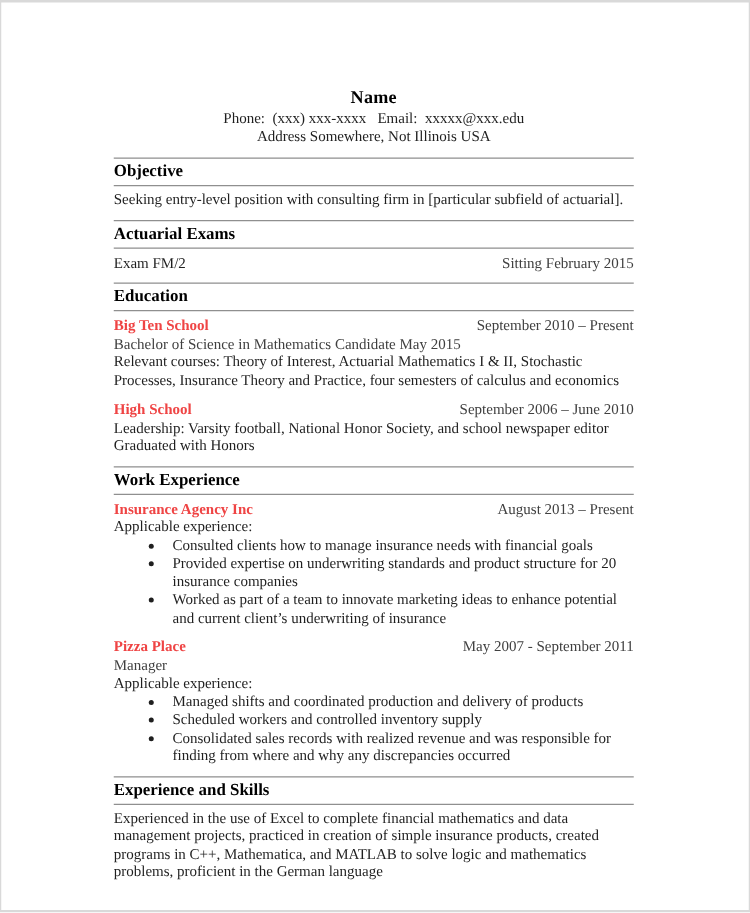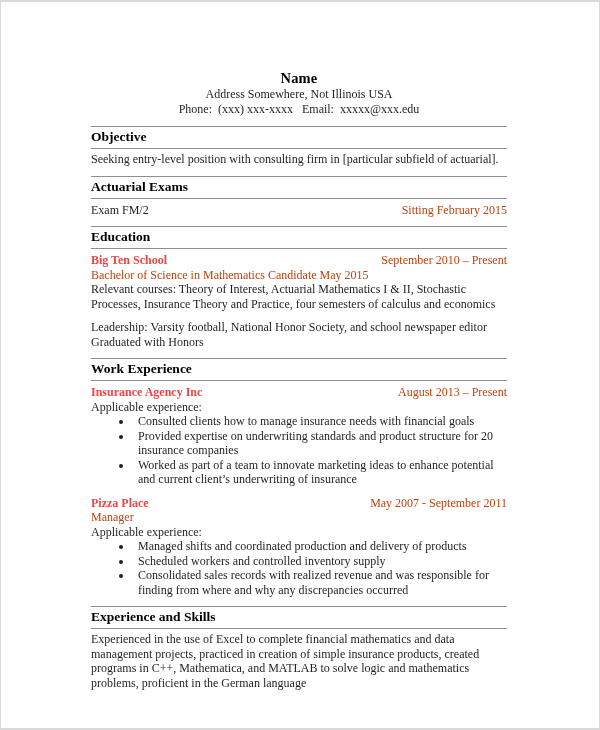--- a/index.html
+++ b/index.html
@@ -38,37 +38,37 @@
     color: #000000;
   }
   .body-text { margin: 3px 0 0; line-height: 14.5px; }
   .row {
     display: flex;
     justify-content: space-between;
     align-items: baseline;
     margin-top: 4px;
     line-height: 14.5px;
   }
-  .muted { color: #c2410c; }
+  .muted { color: #404040; }
   .entry { margin-top: 4px; }
   .entry + .entry { margin-top: 9px; }
   .entry-line { line-height: 14.5px; }
   .company { font-weight: bold; color: #ef4444; }
   ul.bullets { margin: 0; padding-left: 42px; list-style: disc; }
   ul.bullets li { line-height: 14.5px; padding-left: 5px; }
 </style>
 </head>
 <body>
 
 <div class="page">
 
   <header class="id-block">
     <h1>Name</h1>
+    <p class="contact">Phone:  (xxx) xxx-xxxx   Email:  xxxxx@xxx.edu</p>
     <p class="contact">Address Somewhere, Not Illinois USA</p>
-    <p class="contact">Phone:  (xxx) xxx-xxxx   Email:  xxxxx@xxx.edu</p>
   </header>
 
   <section>
     <div class="rule"></div>
     <h2>Objective</h2>
     <div class="rule"></div>
     <p class="body-text">Seeking entry-level position with consulting firm in [particular subfield of actuarial].</p>
   </section>
 
   <section>
@@ -89,20 +89,24 @@
     <div class="entry">
       <div class="row" style="margin-top:0">
         <span class="company">Big Ten School</span>
         <span class="muted">September 2010 – Present</span>
       </div>
       <div class="entry-line muted">Bachelor of Science in Mathematics Candidate May 2015</div>
       <div class="entry-line">Relevant courses: Theory of Interest, Actuarial Mathematics I &amp; II, Stochastic Processes, Insurance Theory and Practice, four semesters of calculus and economics</div>
     </div>
 
     <div class="entry">
+      <div class="row" style="margin-top:0">
+        <span class="company">High School</span>
+        <span class="muted">September 2006 – June 2010</span>
+      </div>
       <div class="entry-line">Leadership: Varsity football, National Honor Society, and school newspaper editor</div>
       <div class="entry-line">Graduated with Honors</div>
     </div>
   </section>
 
   <section>
     <div class="rule"></div>
     <h2>Work Experience</h2>
     <div class="rule"></div>
 

